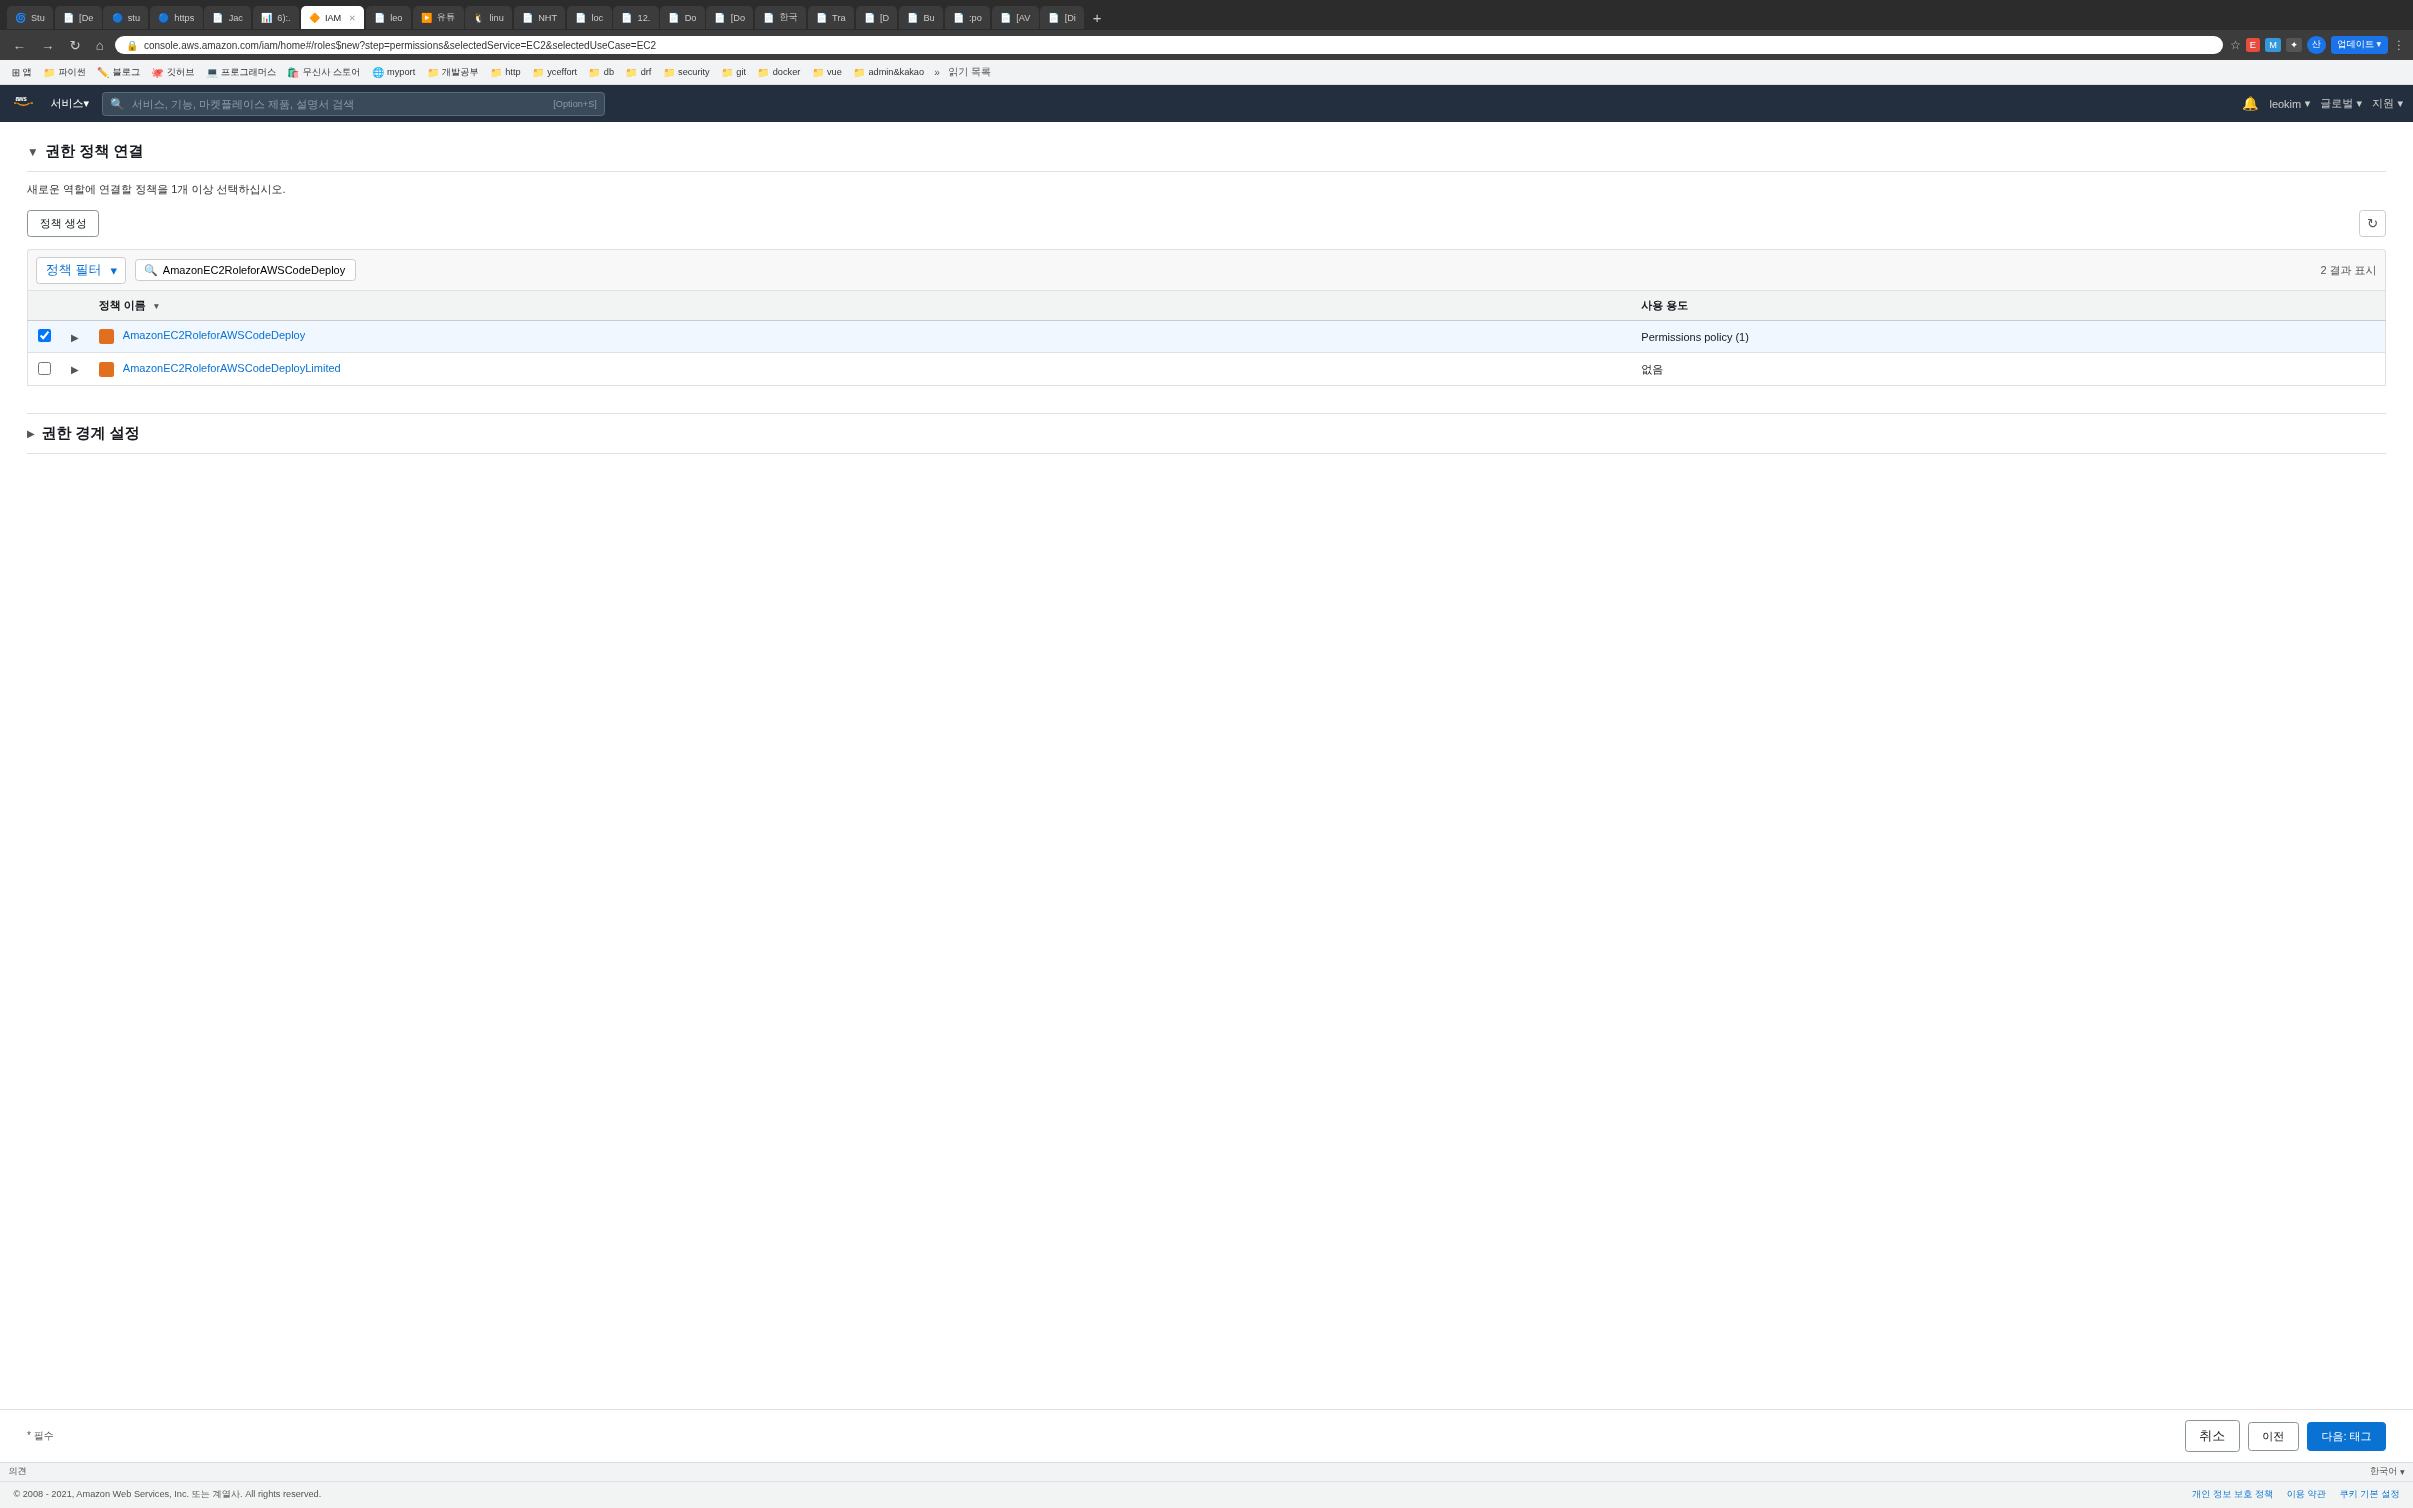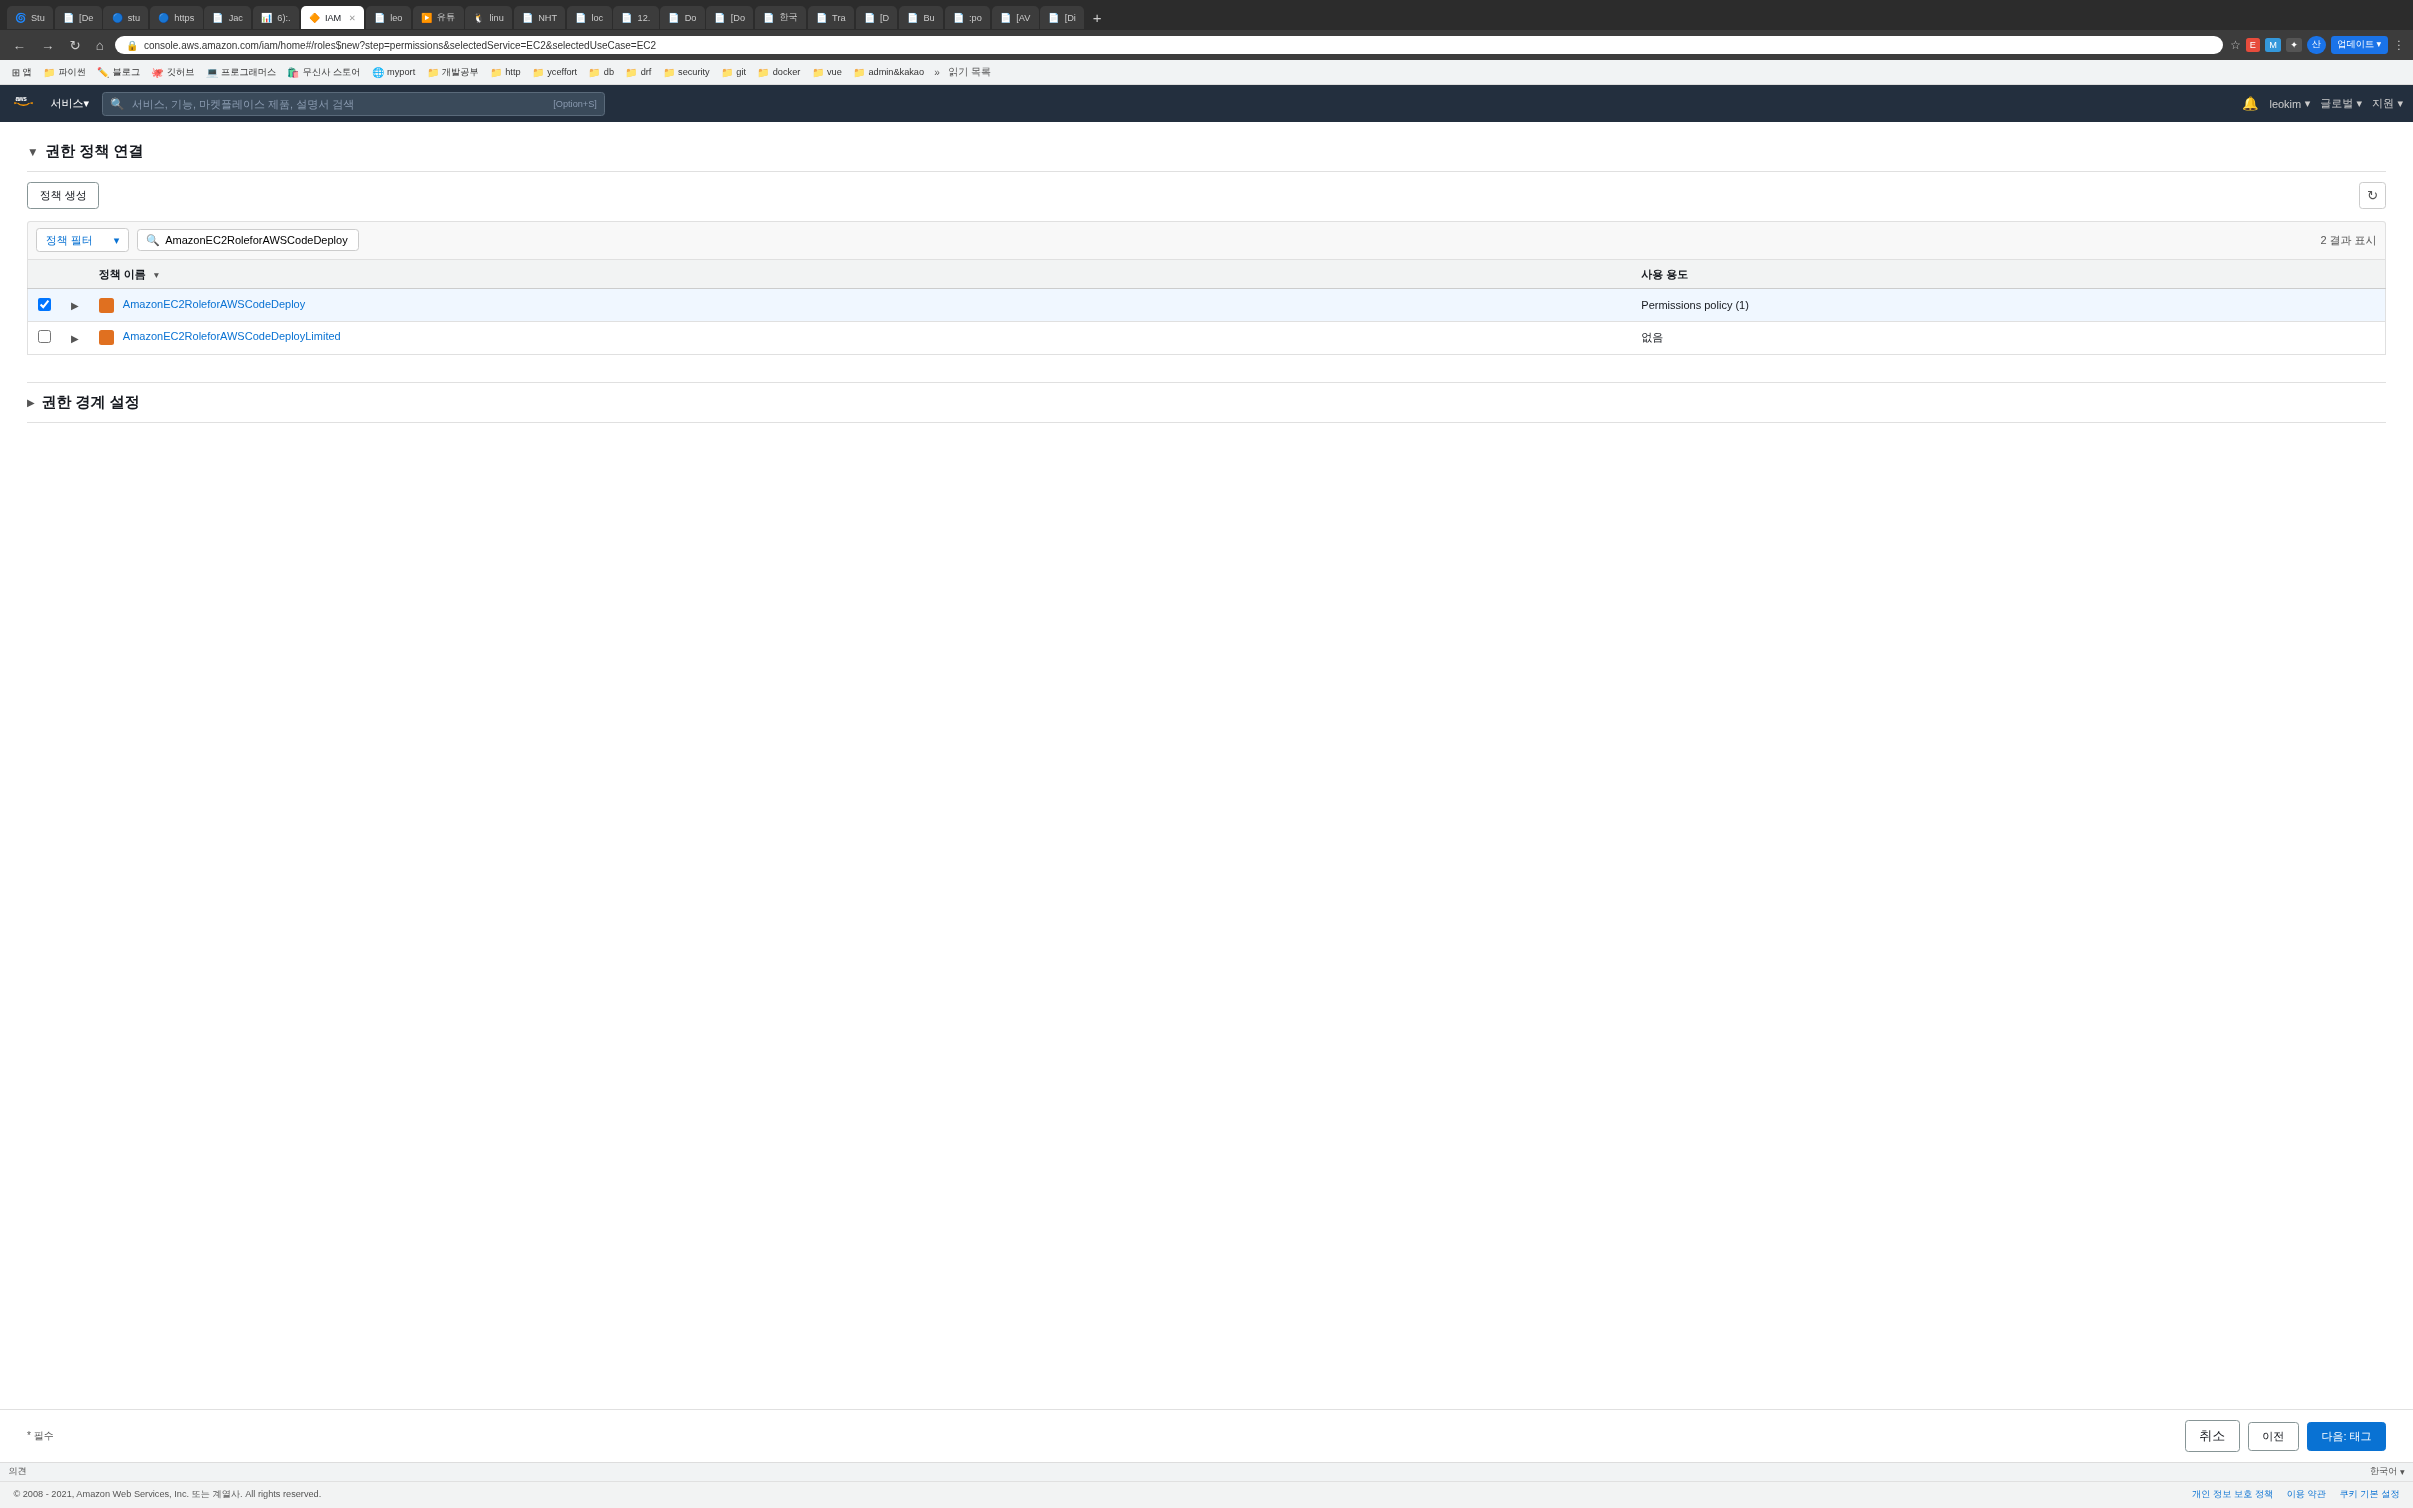--- a/index.html
+++ b/index.html
@@ -53,21 +53,21 @@
     .section-toggle { font-size: 11.7px; color: #555; cursor: pointer; }
 
     .sub-text { font-size: 11px; color: #333; margin-bottom: 13.4px; }
 
     .toolbar-row { display: flex; align-items: center; justify-content: space-between; margin-bottom: 11.7px; }
     .btn-create-policy { background: #fff; border: 0.8px solid #879596; color: #16191f; padding: 5px 11.7px; border-radius: 3.4px; font-size: 11px; cursor: pointer; }
     .btn-refresh { background: #fff; border: 0.8px solid #ccc; border-radius: 3.4px; width: 27px; height: 27px; display: flex; align-items: center; justify-content: center; cursor: pointer; font-size: 13.4px; color: #555; }
 
     .filter-bar { display: flex; align-items: center; gap: 8.4px; margin-bottom: 0; padding: 6.7px 8.4px; background: #f8f8f8; border: 0.8px solid #e0e0e0; border-bottom: none; border-radius: 3.4px 3.4px 0 0; justify-content: space-between; }
     .filter-left { display: flex; align-items: center; gap: 8.4px; }
-    .filter-btn { display: flex; align-items: center; gap: 21px; padding: 3.4px 8.4px; border: 0.8px solid #ccc; border-radius: 3.4px; font-size: 11px; color: #0972d3; cursor: pointer; background: #fff; }
+    .filter-btn { display: flex; align-items: center; gap: 9px; padding: 3.4px 8.4px; border: 0.8px solid #ccc; border-radius: 3.4px; font-size: 13px; color: #0972d3; cursor: pointer; background: #fff; }
     .filter-search { display: flex; align-items: center; gap: 5px; border: 0.8px solid #ccc; border-radius: 3.4px; background: #fff; padding: 3.4px 8.4px; }
     .filter-search input { border: none; outline: none; font-size: 11px; width: 184px; }
     .result-count { font-size: 11px; color: #555; }
 
     .policy-table { width: 100%; border-collapse: collapse; border: 0.8px solid #e0e0e0; }
     .policy-table th { background: #f2f3f3; padding: 6.7px 10px; text-align: left; font-size: 11px; font-weight: 600; color: #16191f; border-bottom: 1.7px solid #ccc; }
     .policy-table td { padding: 8.4px 10px; font-size: 11px; border-bottom: 0.8px solid #e0e0e0; }
     .policy-table tr.selected td { background: #f0f7ff; }
     .col-check { width: 30px; text-align: center; }
     .col-expand { width: 23.5px; }
@@ -321,20 +321,21 @@
 </div>
 
 <div class="aws-main">
 
 
   <div class="section-header">
     <span class="section-toggle">▼</span>
     <h2 class="section-title">권한 정책 연결</h2>
   </div>
 
+  <p class="sub-text">새로운 역할에 연결할 정책을 1개 이상 선택하십시오.</p>
 
   <div class="toolbar-row">
     <button class="btn-create-policy">정책 생성</button>
     <button class="btn-refresh">
       <span>↻</span>
     </button>
   </div>
 
   <div class="filter-bar">
     <div class="filter-left">

